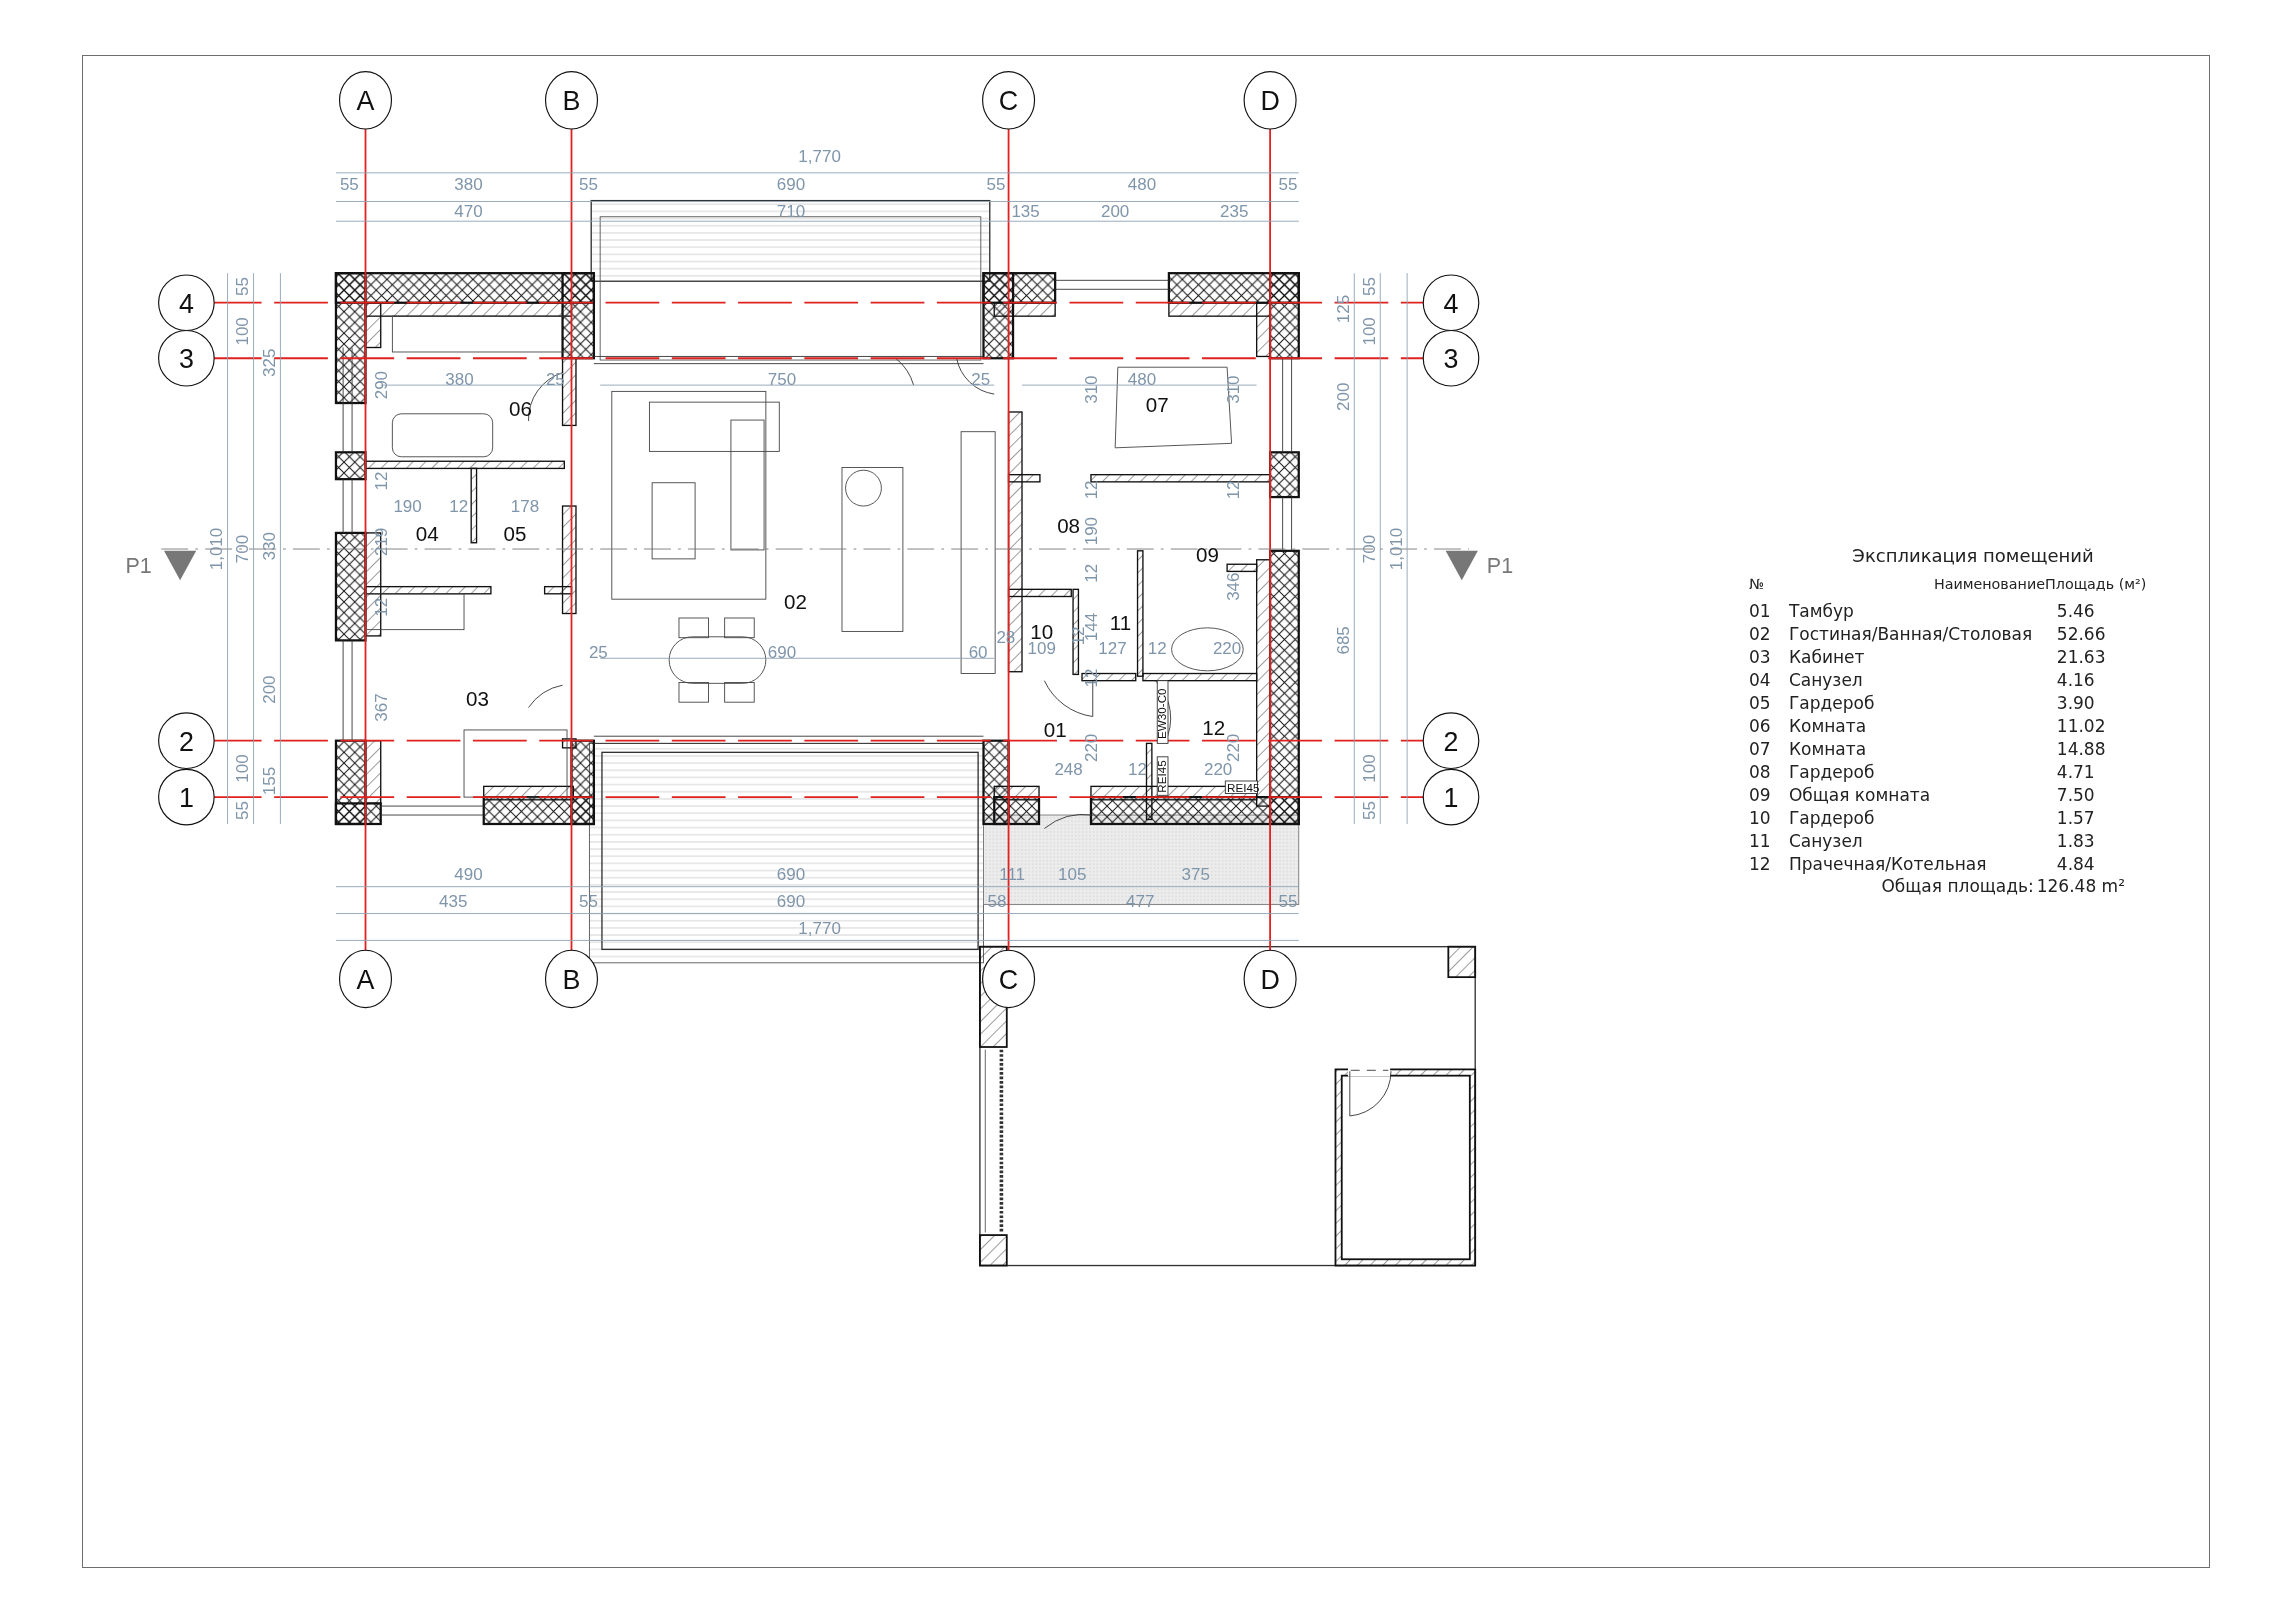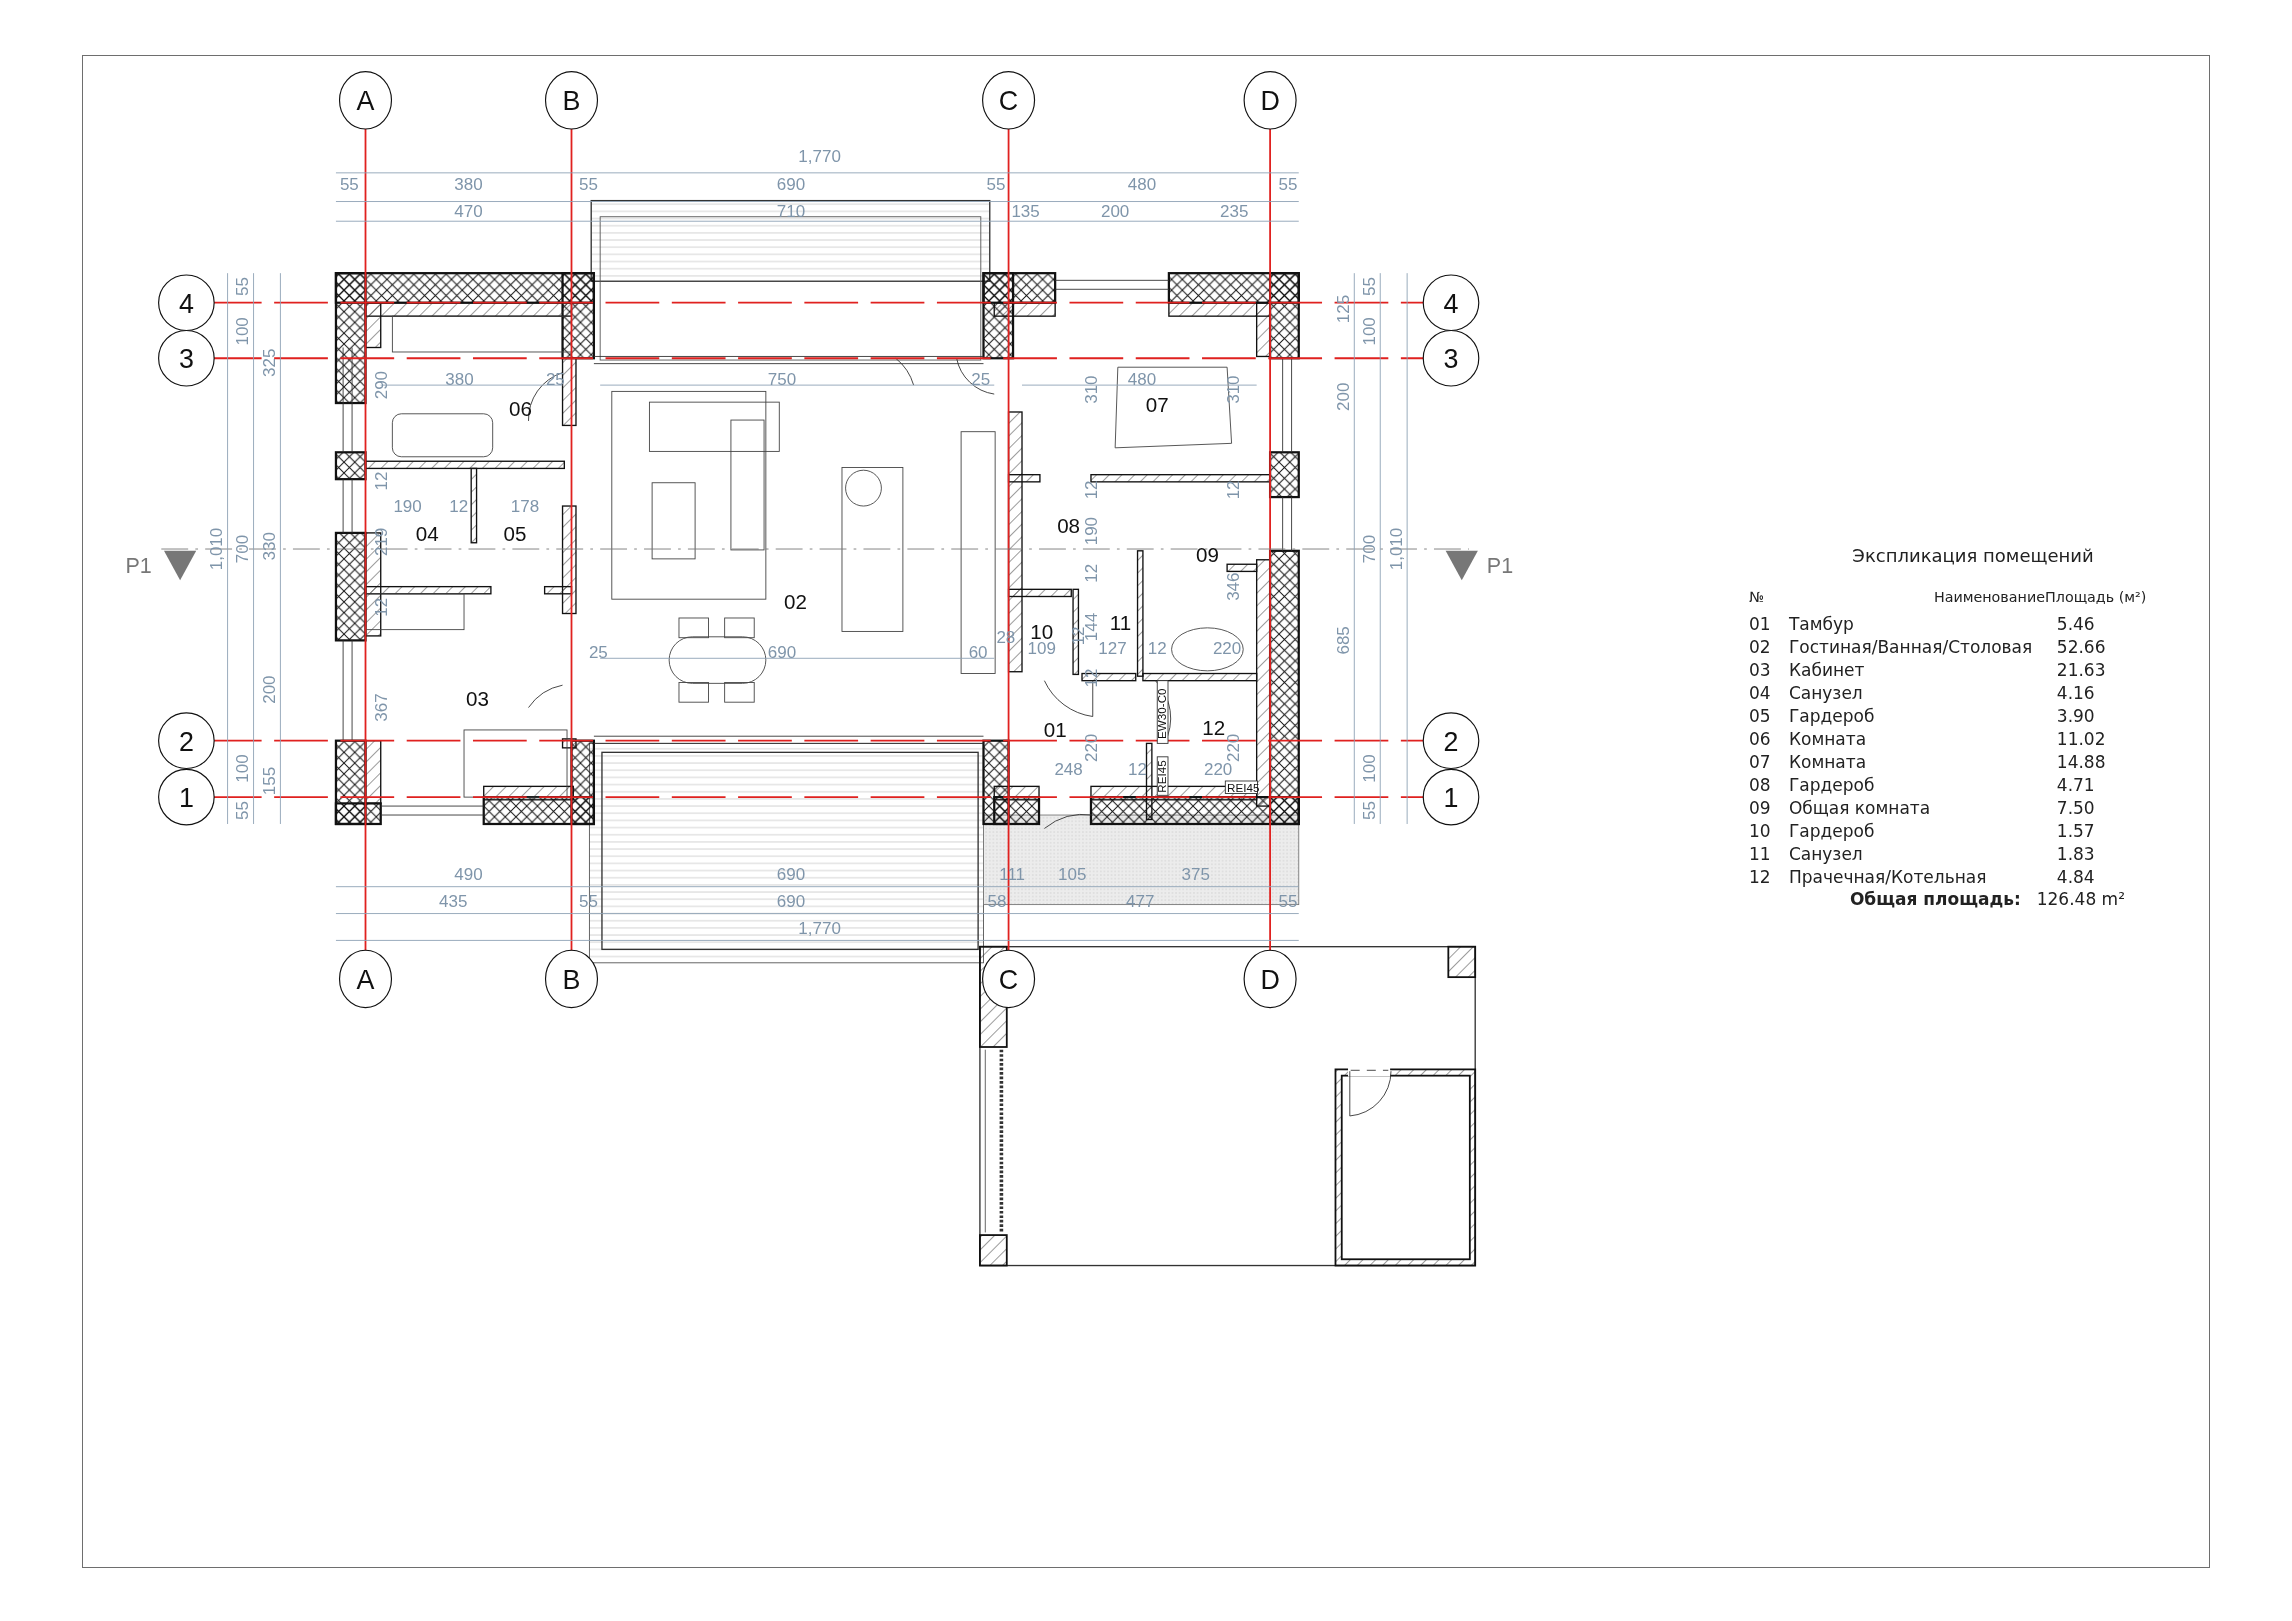--- a/index.html
+++ b/index.html
@@ -7,30 +7,30 @@
          font-family: "Liberation Sans", sans-serif; }
   #sheet { position: absolute; left: 0; top: 0; width: 2293px; height: 1622px; }
   .frame { position: absolute; left: 82px; top: 55px; width: 2128px; height: 1513px;
            border: 1.8px solid #6e6e6e; box-sizing: border-box; }
   svg text { font-family: "Liberation Sans", sans-serif; }
   .dim { fill: #7f95aa; font-size: 19px; }
   .room { fill: #111; font-size: 23px; }
   .axis-lbl { fill: #111; font-size: 30px; }
   .legend { position: absolute; left: 1749px; top: 545px; width: 412px;
             font-family: "DejaVu Sans", sans-serif; color: #222; font-size: 17px; }
-  .legend .title { text-align: center; font-size: 18px; margin-bottom: 20px; padding-left: 36px; }
+  .legend .title { text-align: center; font-size: 18px; margin-bottom: 7px; padding-left: 36px; }
   .legend .hdr, .legend .row { display: flex; line-height: 23px; }
   .legend .hdr { font-size: 14.3px; margin-bottom: 3.6px; }
   .legend .c-no { width: 41px; }
   .legend .c-name { width: 255px; }
   .legend .hdr .c-name { text-align: right; }
   .legend .c-area { width: 107px; padding-left: 0px; }
   .legend .row .c-area { padding-left: 19.7px; }
   .legend .total { display: flex; justify-content: flex-end; padding-right: 36px; }
-  .legend .total b { font-weight: bold; margin-right: 16px; }
+  .legend .total b { font-weight: normal; margin-right: 3px; }
 </style>
 </head>
 <body>
 
 <div id="sheet">
   <div class="frame"></div>
 
   <svg id="plan" width="2293" height="1622" viewBox="0 0 2560 1811" xmlns="http://www.w3.org/2000/svg" style="position:absolute;left:0;top:0">
     <defs>
       <pattern id="cross" width="12" height="12" patternUnits="userSpaceOnUse">

